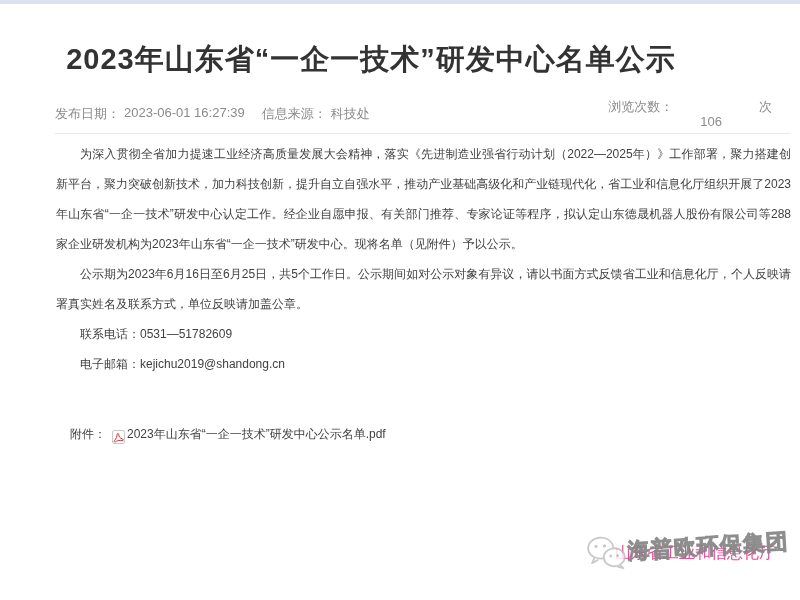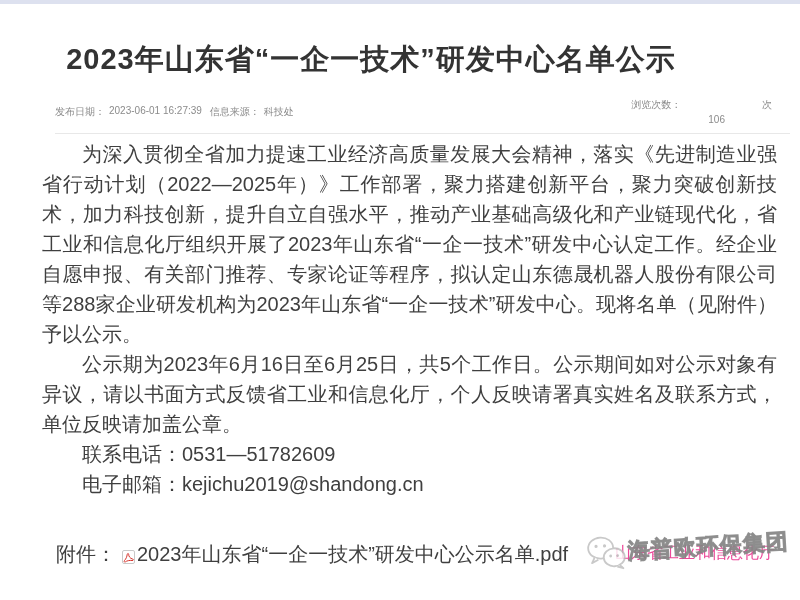--- a/index.html
+++ b/index.html
@@ -13,31 +13,31 @@
   .page { position:absolute; inset:0; background:#fff; }
   .topbar { position:absolute; top:0; left:0; width:800px; height:4px; background:#dde1ef; }
   .title {
     position:absolute; top:40px; left:0; width:742px;
     text-align:center; font-size:29px; font-weight:700;
     color:#333333; letter-spacing:1px;
   }
   .meta {
     position:absolute; top:98px; left:55px; width:717px;
     display:flex; align-items:center;
-    font-size:10px; color:#8b8b8b; white-space:nowrap;
+    font-size:13px; color:#8b8b8b; white-space:nowrap;
   }
   .meta-item { display:inline-flex; }
   .meta-item .val { margin-left:4px; }
-  .src-item { margin-left:8px; }
+  .src-item { margin-left:17px; }
   .views-item { margin-left:auto;gap:21px; }
   .views-item .views-value { margin:16px 16px 0 6px; }
   .divider { position:absolute; top:133px; left:55px; width:735px; border-top:1px solid #e8e8e8; }
   .content {
-    position:absolute; top:139px; left:42px; width:735px;
-    font-size:20px; line-height:30px; color:#3f3f3f;
+    position:absolute; top:139px; left:56px; width:735px;
+    font-size:12px; line-height:30px; color:#3f3f3f;
     text-align:justify;
   }
   .para { text-indent:2em; }
   .attachment { margin-top:40px; padding-left:14px; display:flex; align-items:flex-end; text-indent:0; }
   .pdf-icon { display:inline-flex; margin:0 2px 0 6px; position:relative; top:-5px; }
   .attachment-link { color:#3f3f3f; text-decoration:none; cursor:pointer; }
   .signature {
     position:absolute; top:538px; right:25px;
     text-align:right; font-size:16px; line-height:29px; color:#ec4899;
   }

